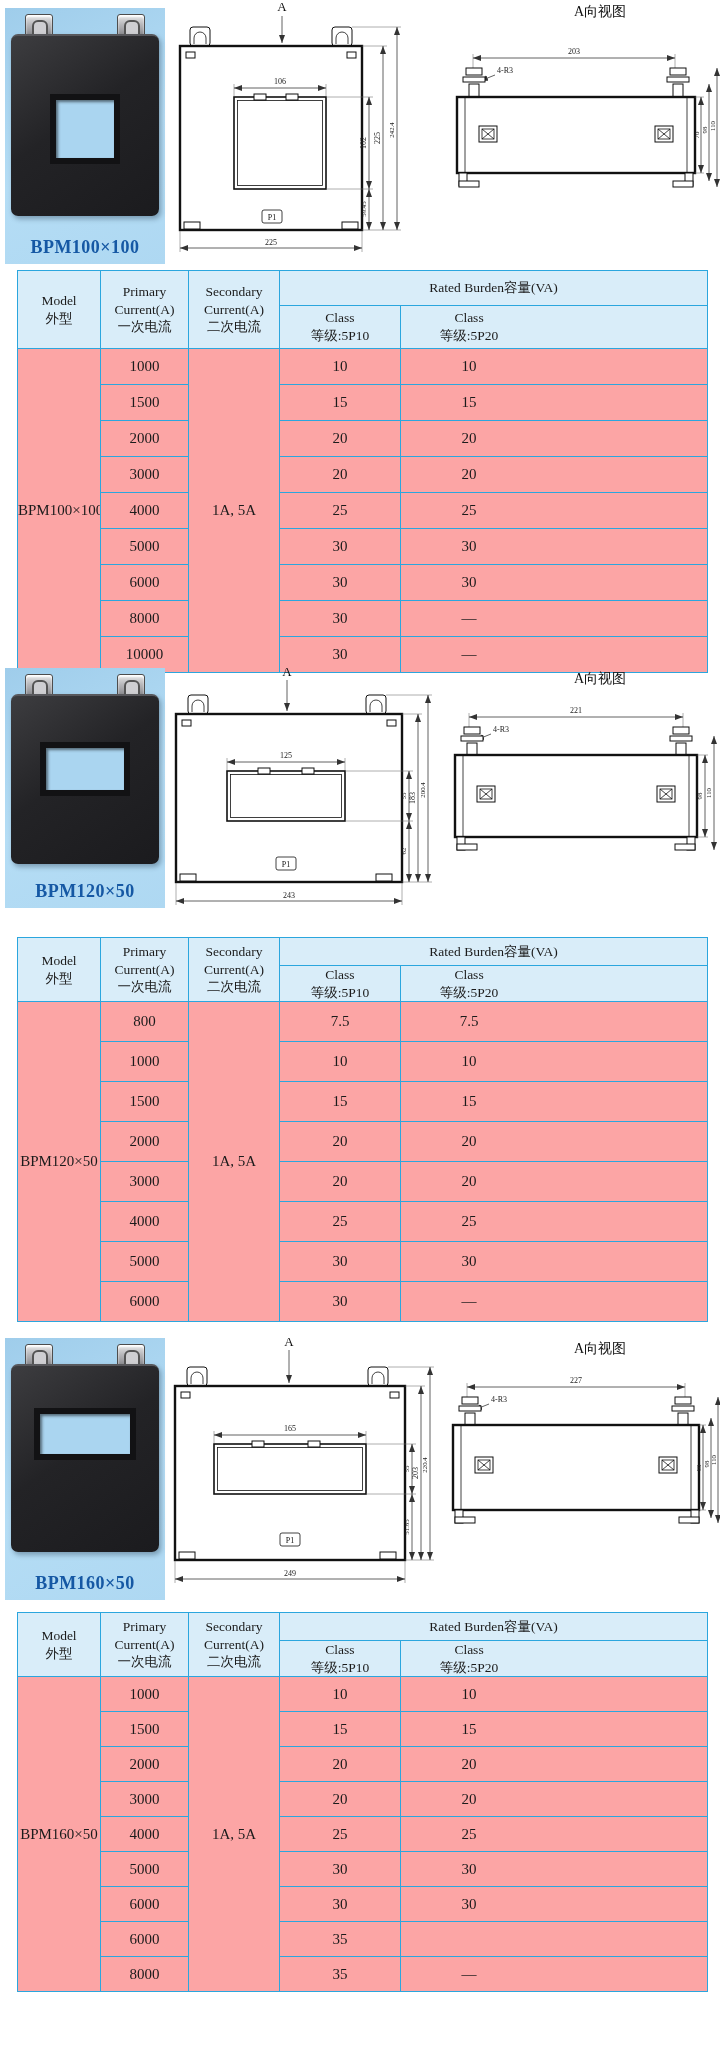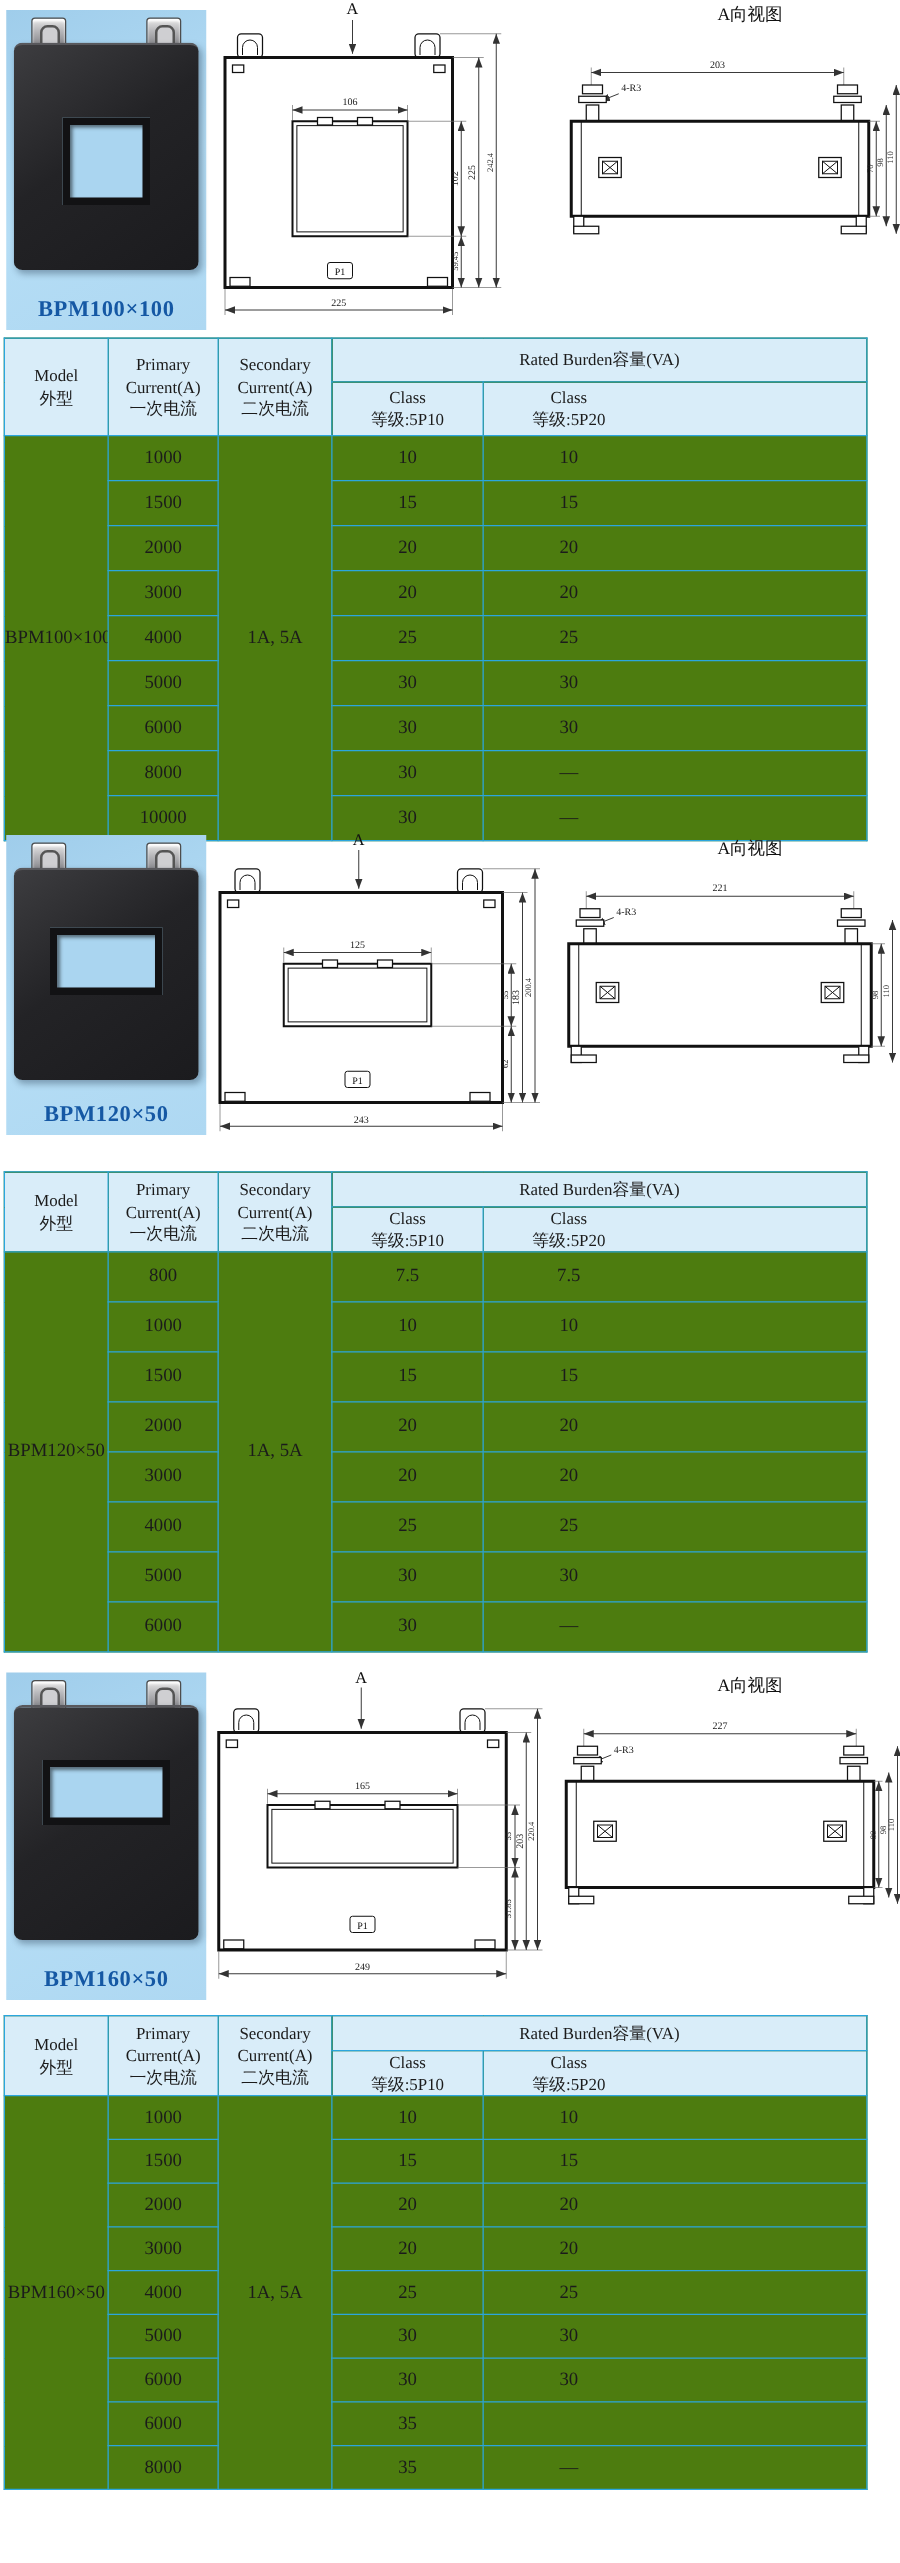--- a/index.html
+++ b/index.html
@@ -31,21 +31,21 @@
   .thin2{stroke:#111;stroke-width:.8;fill:none;}
   .dim{stroke:#3a3a3a;stroke-width:.8;fill:none;}
   .ext{stroke:#6a6a6a;stroke-width:.55;fill:none;}
   .dimt{font-family:"Liberation Serif",serif;font-size:8px;fill:#222;}
   .dimts{font-family:"Liberation Serif",serif;font-size:6.8px;fill:#222;}
   .alab{font-family:"Liberation Serif",serif;font-size:13px;fill:#111;}
   .vtitle{font-family:"Liberation Serif",serif;font-size:14px;fill:#111;}
   .p1t{font-family:"Liberation Serif",serif;font-size:8px;fill:#111;}
 
   
-  .spec-table{position:absolute;left:3px;width:690px;border-collapse:collapse;table-layout:fixed;background:#4d7c0f;}
+  .spec-table{position:absolute;left:17px;width:690px;border-collapse:collapse;table-layout:fixed;background:#fca5a5;}
   .spec-table th,.spec-table td{border:1px solid #2ba6de;text-align:center;vertical-align:middle;
      font-family:"Liberation Serif",serif;color:#1b1b1b;padding:0;overflow:hidden;}
   .spec-table thead th{background:#d9edf9;font-weight:normal;font-size:13.5px;line-height:1.3;}
   .spec-table thead .hl{display:block;}
   .spec-table td{font-size:15px;}
   .model-cell{font-size:13px;white-space:nowrap;}
   .sec-cell{font-size:14.5px;}
   .h-last,.c-last{padding-right:170px !important;}
   .t1 tbody td{height:35px;} .t1 thead tr.hr1 th{height:34px;} .t1 thead tr.hr2 th{height:42px;}
   .t2 tbody td{height:39px;} .t2 thead tr.hr1 th{height:27px;} .t2 thead tr.hr2 th{height:33px;}

